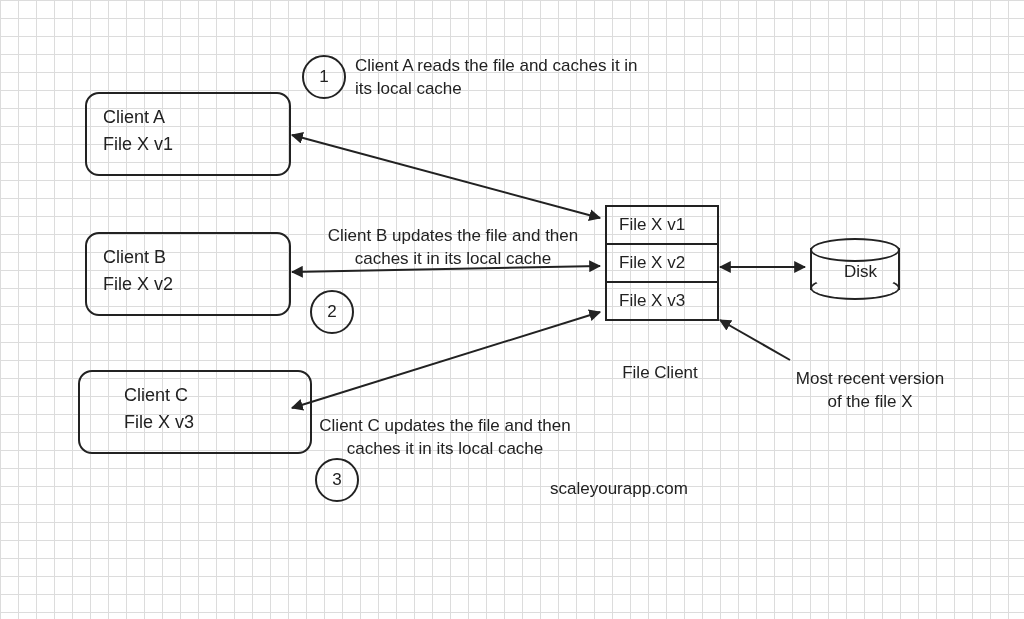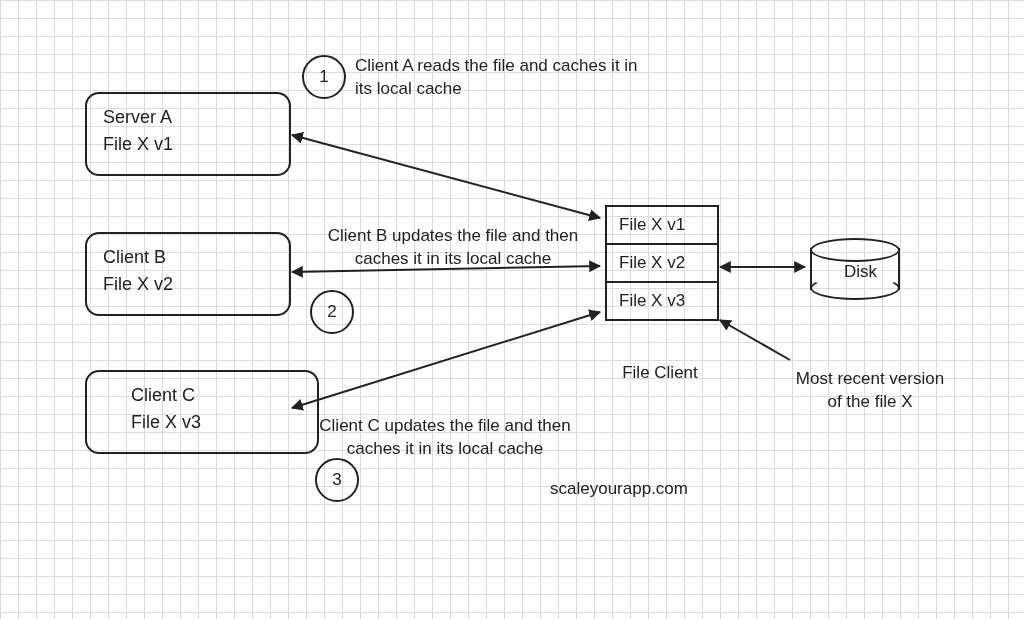--- a/index.html
+++ b/index.html
@@ -112,30 +112,30 @@
   }
 </style>
 </head>
 <body>
 
 <div class="grid-bg"></div>
 
 <div class="canvas">
 
   <div class="box" style="left:85px; top:92px; width:170px; height:60px;">
-    <div>Server A</div>
+    <div>Client A</div>
     <div>File X v1</div>
   </div>
 
   <div class="box" style="left:85px; top:232px; width:170px; height:60px;">
     <div>Client B</div>
     <div>File X v2</div>
   </div>
 
-  <div class="box" style="left:85px; top:370px; width:170px; height:60px;padding-left:44px;">
+  <div class="box" style="left:78px; top:370px; width:170px; height:60px;padding-left:44px;">
     <div>Client C</div>
     <div>File X v3</div>
   </div>
 
   <div class="server-box" style="left:605px; top:205px; width:110px;">
     <div class="server-cell">File X v1</div>
     <div class="server-cell server-div">File X v2</div>
     <div class="server-cell server-div">File X v3</div>
   </div>
   <div class="label" style="left:605px; top:362px; width:110px;">File Client</div>

